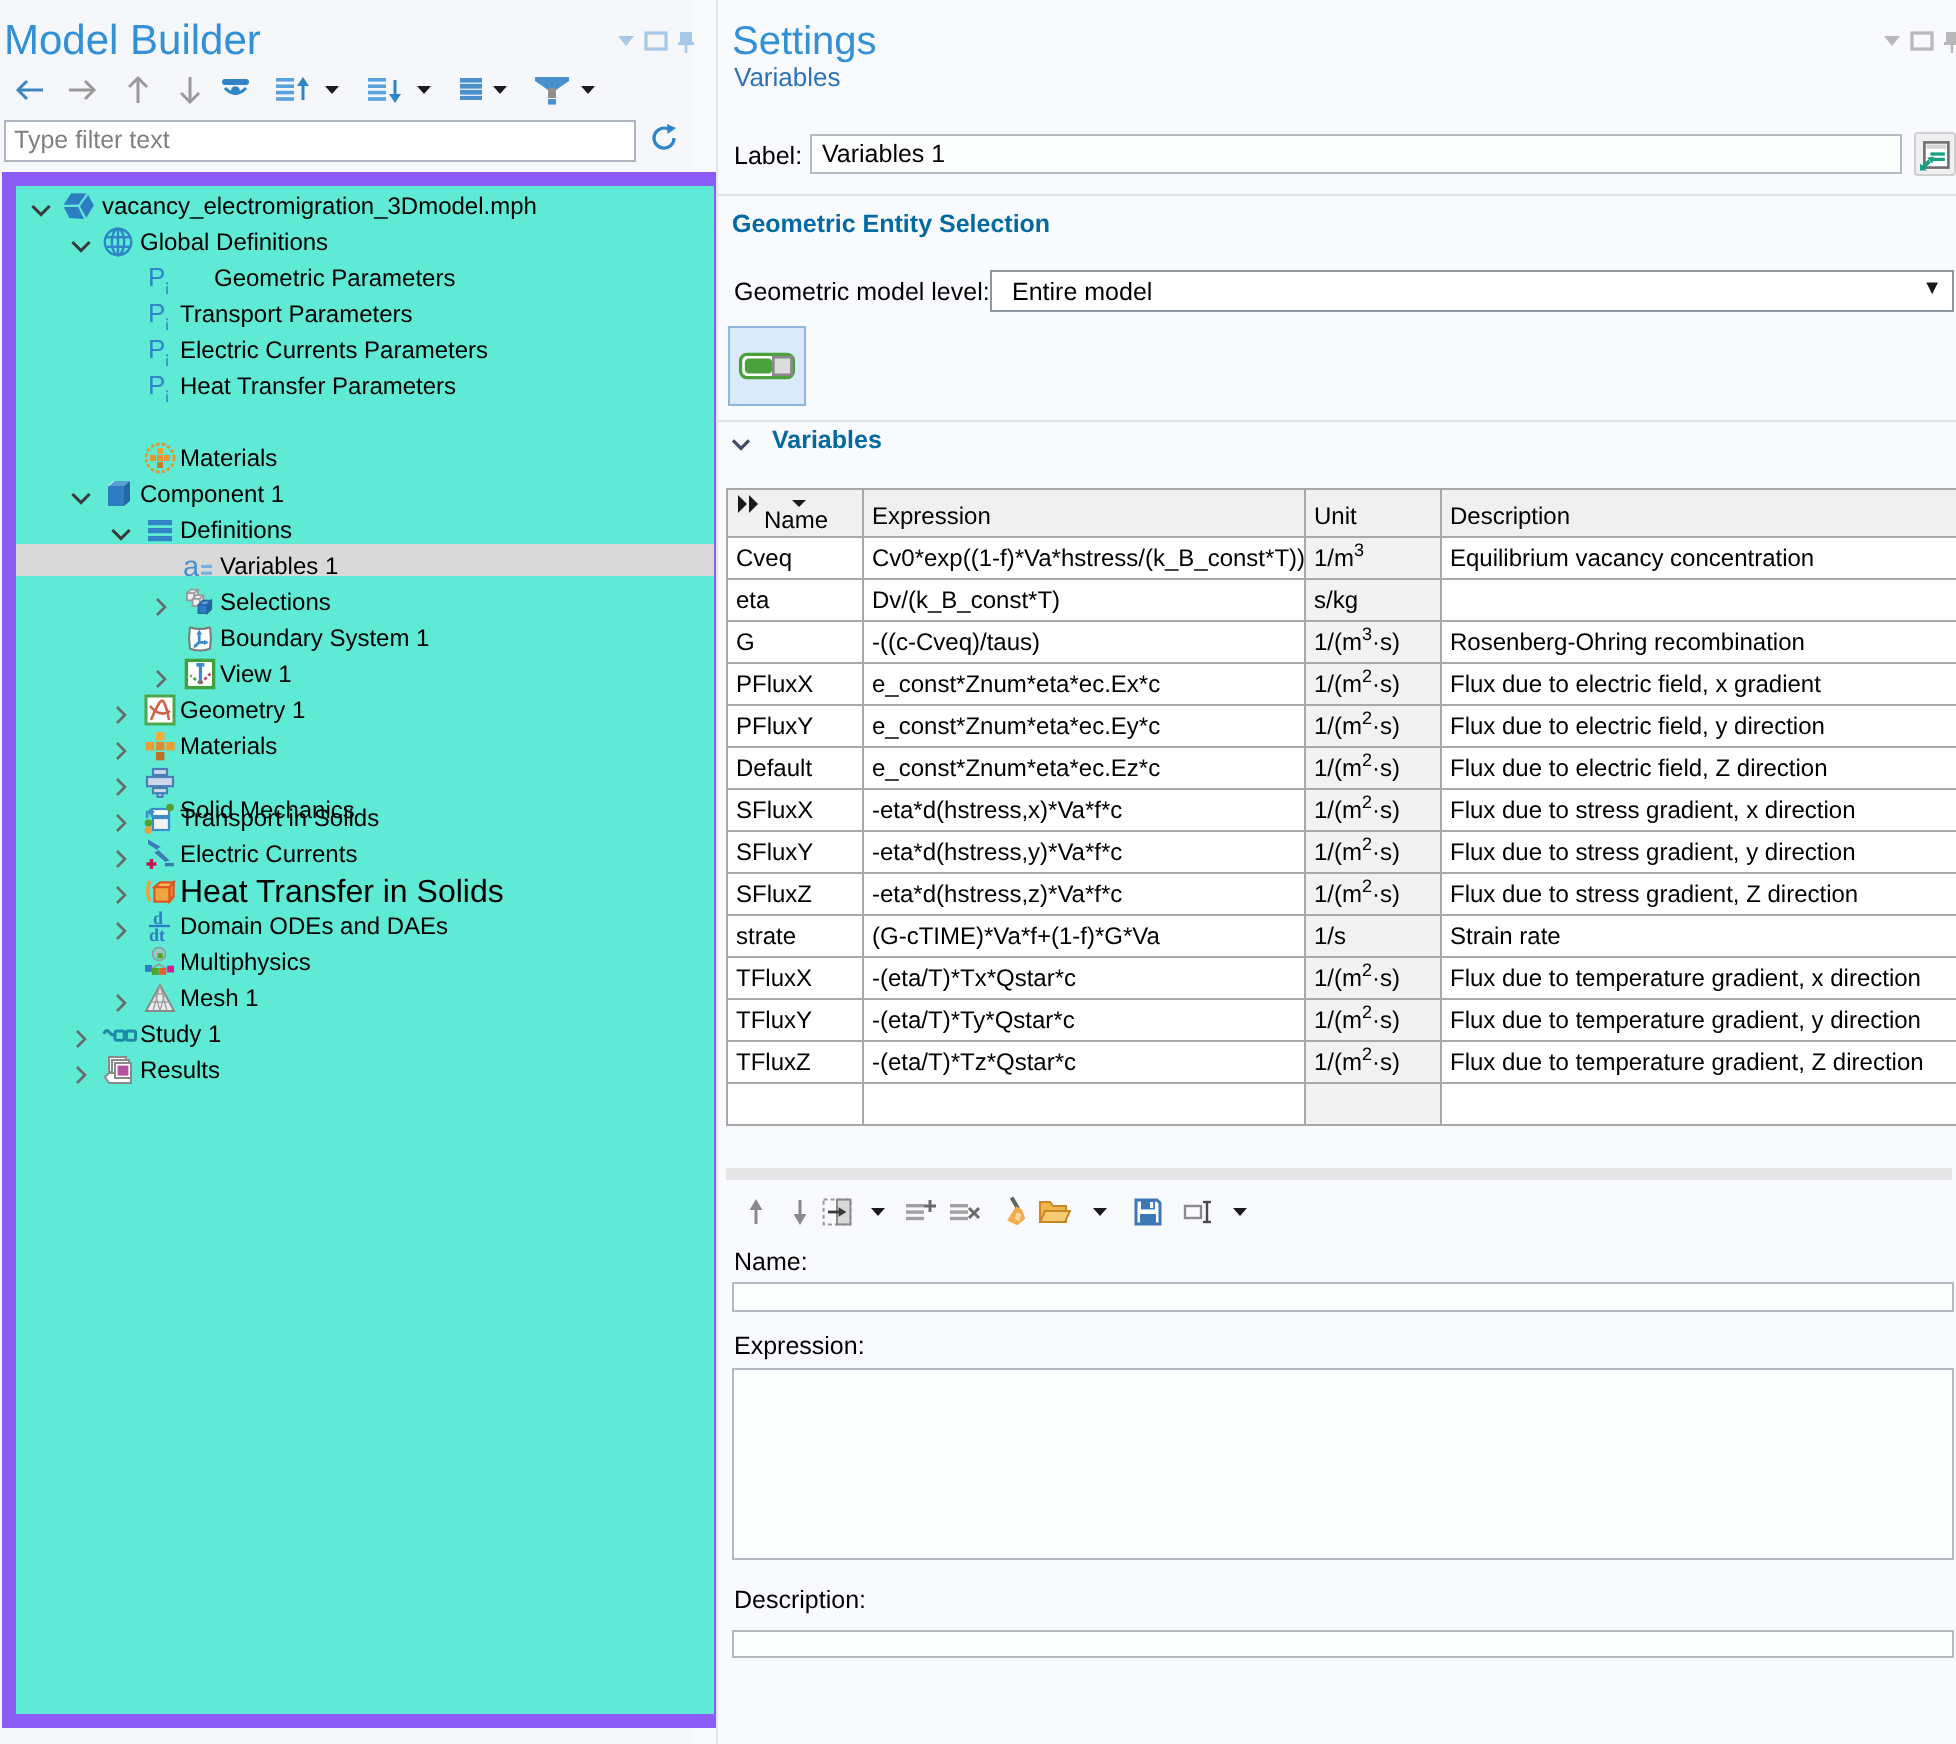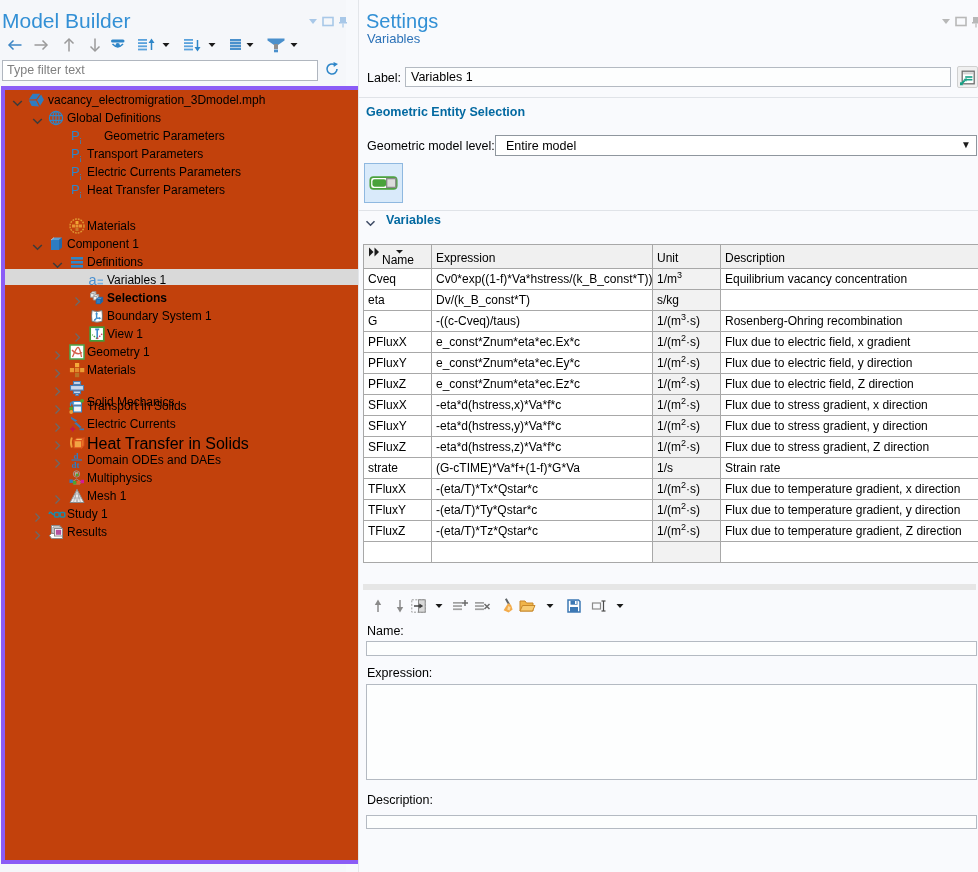--- a/index.html
+++ b/index.html
@@ -1,18 +1,18 @@
 <!DOCTYPE html>
 <html><head><meta charset="utf-8"><style>
 * { margin:0; padding:0; box-sizing:border-box; }
 html,body { width:978px; height:872px; font-family:"Liberation Sans", sans-serif; overflow:hidden; }
 body { position:relative; background:#f7f9fc; }
 #leftpanel { position:absolute; left:0; top:0; width:346px; height:872px; background:#f5f7fa; }
 #lefttitle { position:absolute; left:2px; top:9px; font-size:21px; color:#3390d5; }
-#treebox { position:absolute; left:1px; top:86px; width:363px; height:778px; background:#c2410c; border:4px solid #8b5cf6; }
+#treebox { position:absolute; left:1px; top:86px; width:363px; height:778px; background:#5eead4; border:7px solid #8b5cf6; }
 #filter { position:absolute; left:2px; top:60px; width:316px; height:21px; border:1px solid #b0b6bf; background:#fff; font-size:12.5px; color:#808080; padding-left:4px; line-height:19px; }
 #rightpanel { position:absolute; left:358px; top:0; width:620px; height:872px; background:#f9fafd; border-left:1px solid #e3e6ea; }
 #settingstitle { position:absolute; left:7px; top:10px; font-size:20px; color:#3390d5; }
 #settingssub { position:absolute; left:8px; top:31px; font-size:13px; color:#2c72b8; }
 .formlabel { font-size:12.5px; color:#000; position:absolute; }
 .sep { position:absolute; left:0; right:0; height:1px; background:#e0e3e8; }
 .sectionhdr { font-size:12.5px; font-weight:bold; color:#0369a1; position:absolute; }
 #vartable { position:absolute; left:4px; top:244px; border-collapse:collapse; table-layout:fixed; width:613px; font-size:12px; }
 #vartable td { border:1px solid #a8a8a8; padding:0 4px; height:21px; white-space:nowrap; overflow:hidden; background:#fff; }
 #vartable tr.hdr td { background:#f0f0f0; height:24px; position:relative; }
@@ -218,21 +218,21 @@
       <div style="position:absolute;left:1px;right:1px;top:181px;height:18px;">
         <span style="position:absolute;left:83px;top:1px;"><svg width="17" height="16" viewBox="0 0 17 16">
             <text x="-0.5" y="13" font-family="Liberation Sans, sans-serif" font-size="14.5" fill="#4a90d0">a</text>
             <g stroke="#7ab0e0" stroke-width="1.6">
               <line x1="8.5" y1="8.2" x2="14" y2="8.2"></line>
               <line x1="8.5" y1="11.6" x2="14" y2="11.6"></line>
             </g>
           </svg></span>
         <span style="position:absolute;left:101px;top:2px;font-size:12px;color:#000;white-space:nowrap;">Variables 1</span>
       </div>
-<div style="position:absolute;left:1px;right:1px;top:199px;height:18px;font-weight:bold;">
+<div style="position:absolute;left:1px;right:1px;top:199px;height:18px;">
         <span style="position:absolute;left:66px;top:4px;"><svg width="11" height="11" viewBox="0 0 11 11">
             <path d="M3.5,1.5 L7.5,5.5 L3.5,9.5" fill="none" stroke="#6a6a6a" stroke-width="1.3"></path>
           </svg></span>
         <span style="position:absolute;left:83px;top:1px;"><svg width="16" height="16" viewBox="0 0 16 16">
             <g fill="#efefef" stroke="#9a9a9a" stroke-width="0.9">
               <path d="M1.5,3.6 L3.3,1.8 L6.9,1.8 L6.9,5.4 L5.1,7.2 L1.5,7.2 Z"></path>
               <path d="M1.5,3.6 L5.1,3.6 L5.1,7.2 M5.1,3.6 L6.9,1.8"></path>
               <path d="M4.3,6.4 L6.1,4.6 L9.7,4.6 L9.7,8.2 L7.9,10 L4.3,10 Z"></path>
               <path d="M4.3,6.4 L7.9,6.4 L7.9,10 M7.9,6.4 L9.7,4.6"></path>
             </g>
@@ -523,21 +523,21 @@
           <td class="c2 unit">1/(m<sup>2</sup>·s)</td>
           <td class="c3">Flux due to electric field, x gradient</td>
         </tr>
         <tr>
           <td class="c0">PFluxY</td>
           <td class="c1">e_const*Znum*eta*ec.Ey*c</td>
           <td class="c2 unit">1/(m<sup>2</sup>·s)</td>
           <td class="c3">Flux due to electric field, y direction</td>
         </tr>
         <tr>
-          <td class="c0">PFluxZ</td>
+          <td class="c0">Default</td>
           <td class="c1">e_const*Znum*eta*ec.Ez*c</td>
           <td class="c2 unit">1/(m<sup>2</sup>·s)</td>
           <td class="c3">Flux due to electric field, Z direction</td>
         </tr>
         <tr>
           <td class="c0">SFluxX</td>
           <td class="c1">-eta*d(hstress,x)*Va*f*c</td>
           <td class="c2 unit">1/(m<sup>2</sup>·s)</td>
           <td class="c3">Flux due to stress gradient, x direction</td>
         </tr>

